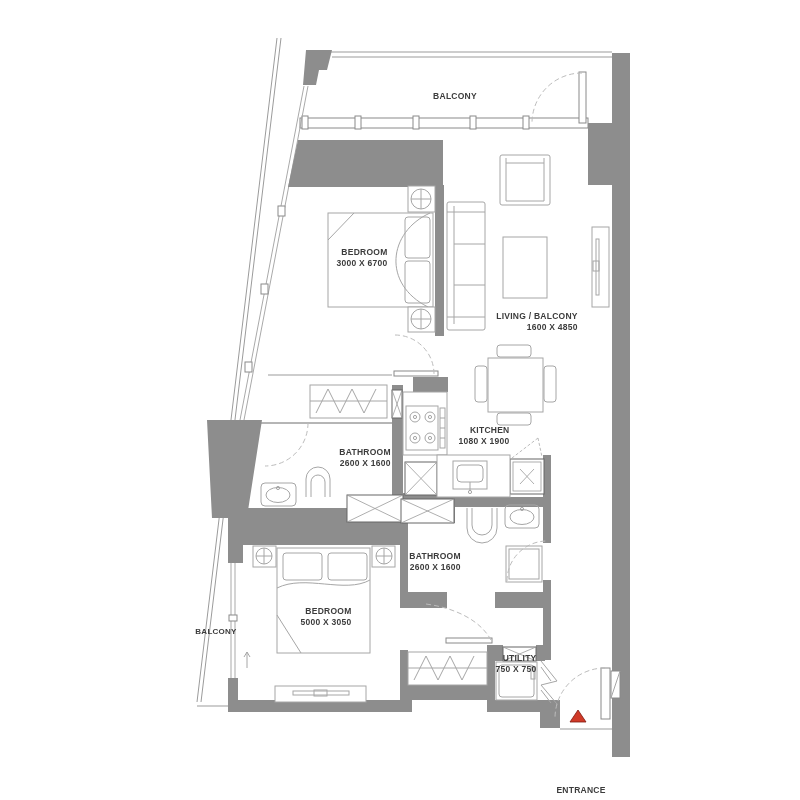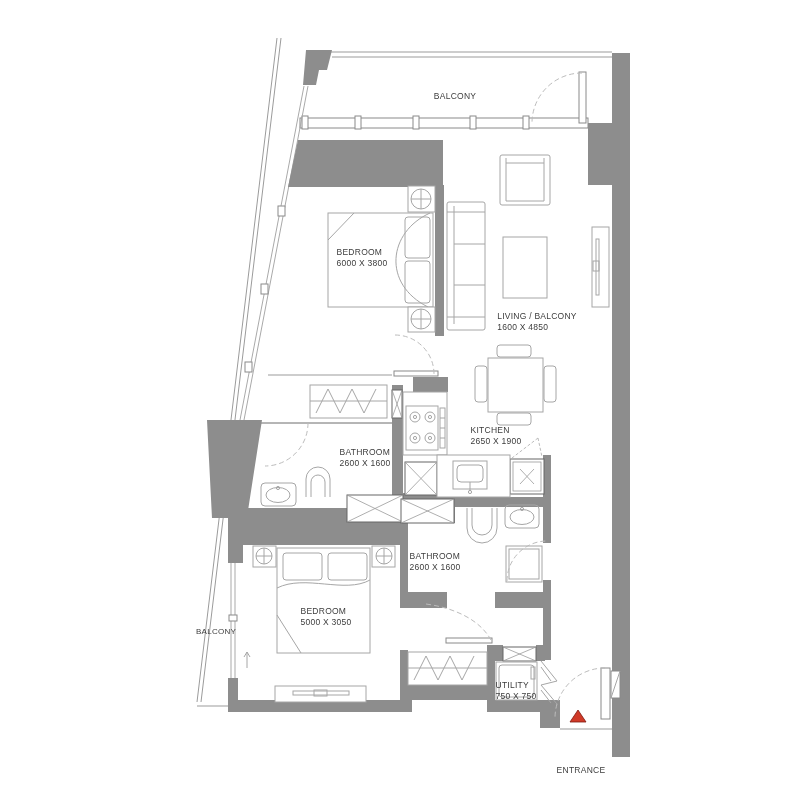--- a/index.html
+++ b/index.html
@@ -1,21 +1,21 @@
 <!DOCTYPE html>
 <html><head>
 <meta charset="utf-8">
 <style>
   html,body{margin:0;padding:0;background:#ffffff;}
   #canvas{position:relative;width:800px;height:800px;background:#ffffff;overflow:hidden;
           font-family:"Liberation Sans", sans-serif;}
   #plan-svg{position:absolute;left:0;top:0;}
-  .room-label{position:absolute;transform:translate(-50%,-50%);text-align:left;
+  .room-label{position:absolute;transform:translate(-50%,-50%);text-align:right;
               color:#3c3c3c;font-size:8.5px;line-height:11px;letter-spacing:.25px;
-              white-space:nowrap;}
+              white-space:nowrap;font-weight:bold;}
   .room-label .dims{display:block;}
   .wall{fill:#8d8d8d;stroke:none;}
   .thin{stroke:#9b9b9b;stroke-width:1;fill:none;}
   .edge{stroke:#6d6d6d;stroke-width:1;fill:none;}
   .furn{stroke:#a6a6a6;stroke-width:1;fill:#ffffff;}
   .furnl{stroke:#a6a6a6;stroke-width:1;fill:none;}
   .shaft{stroke:#666666;stroke-width:1;fill:#ffffff;}
   .shaftx{stroke:#9a9a9a;stroke-width:.8;fill:none;}
   .door{stroke:#bcbcbc;stroke-width:1;fill:none;stroke-dasharray:5 3;}
   .leaf{stroke:#8a8a8a;stroke-width:1;fill:#ffffff;}
@@ -281,46 +281,46 @@
   </g>
 
   <polygon points="578,710 570,722 586,722" fill="#d03a28" stroke="#7e160e" stroke-width="0.8"></polygon>
 </svg>
 
 <div class="room-label" style="left:455px;top:96px">
   <span class="nm">BALCONY</span>
 </div>
 <div class="room-label" style="left:362px;top:258px">
   <span class="nm">BEDROOM</span>
-  <span class="dims">6000 X 3800</span>
+  <span class="dims">3000 X 6700</span>
 </div>
 <div class="room-label" style="left:537px;top:322px">
   <span class="nm">LIVING / BALCONY</span>
   <span class="dims">1600 X 4850</span>
 </div>
-<div class="room-label" style="left:496px;top:436px">
+<div class="room-label" style="left:484px;top:436px">
   <span class="nm">KITCHEN</span>
-  <span class="dims">2650 X 1900</span>
+  <span class="dims">1080 X 1900</span>
 </div>
 <div class="room-label" style="left:365px;top:458px">
   <span class="nm">BATHROOM</span>
   <span class="dims">2600 X 1600</span>
 </div>
 <div class="room-label" style="left:435px;top:562px">
   <span class="nm">BATHROOM</span>
   <span class="dims">2600 X 1600</span>
 </div>
 <div class="room-label" style="left:326px;top:617px">
   <span class="nm">BEDROOM</span>
   <span class="dims">5000 X 3050</span>
 </div>
 <div class="room-label" style="left:216px;top:631px;font-size:8px">
   <span class="nm">BALCONY</span>
 </div>
-<div class="room-label" style="left:516px;top:691px">
+<div class="room-label" style="left:516px;top:664px">
   <span class="nm">UTILITY</span>
   <span class="dims">750 X 750</span>
 </div>
-<div class="room-label" style="left:581px;top:770px">
+<div class="room-label" style="left:581px;top:790px">
   <span class="nm">ENTRANCE</span>
 </div>
 
 </div>
 
 </body></html>

